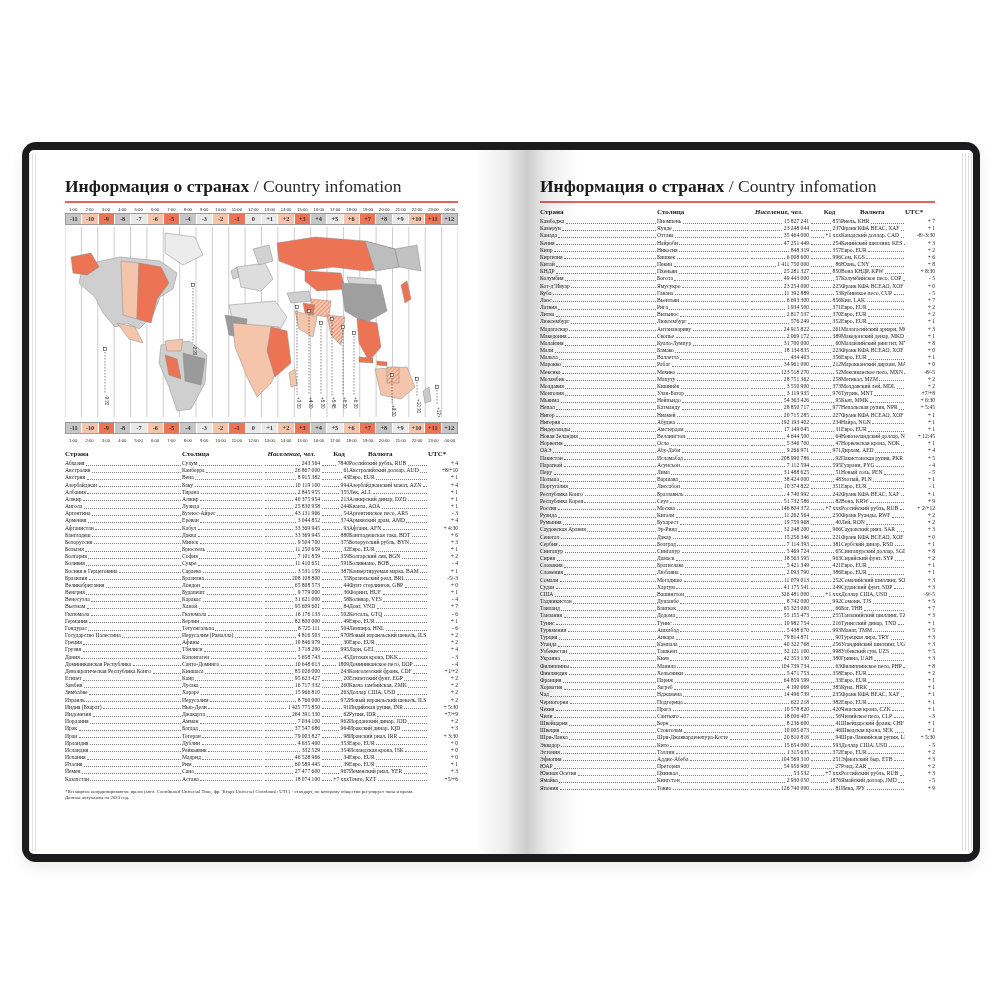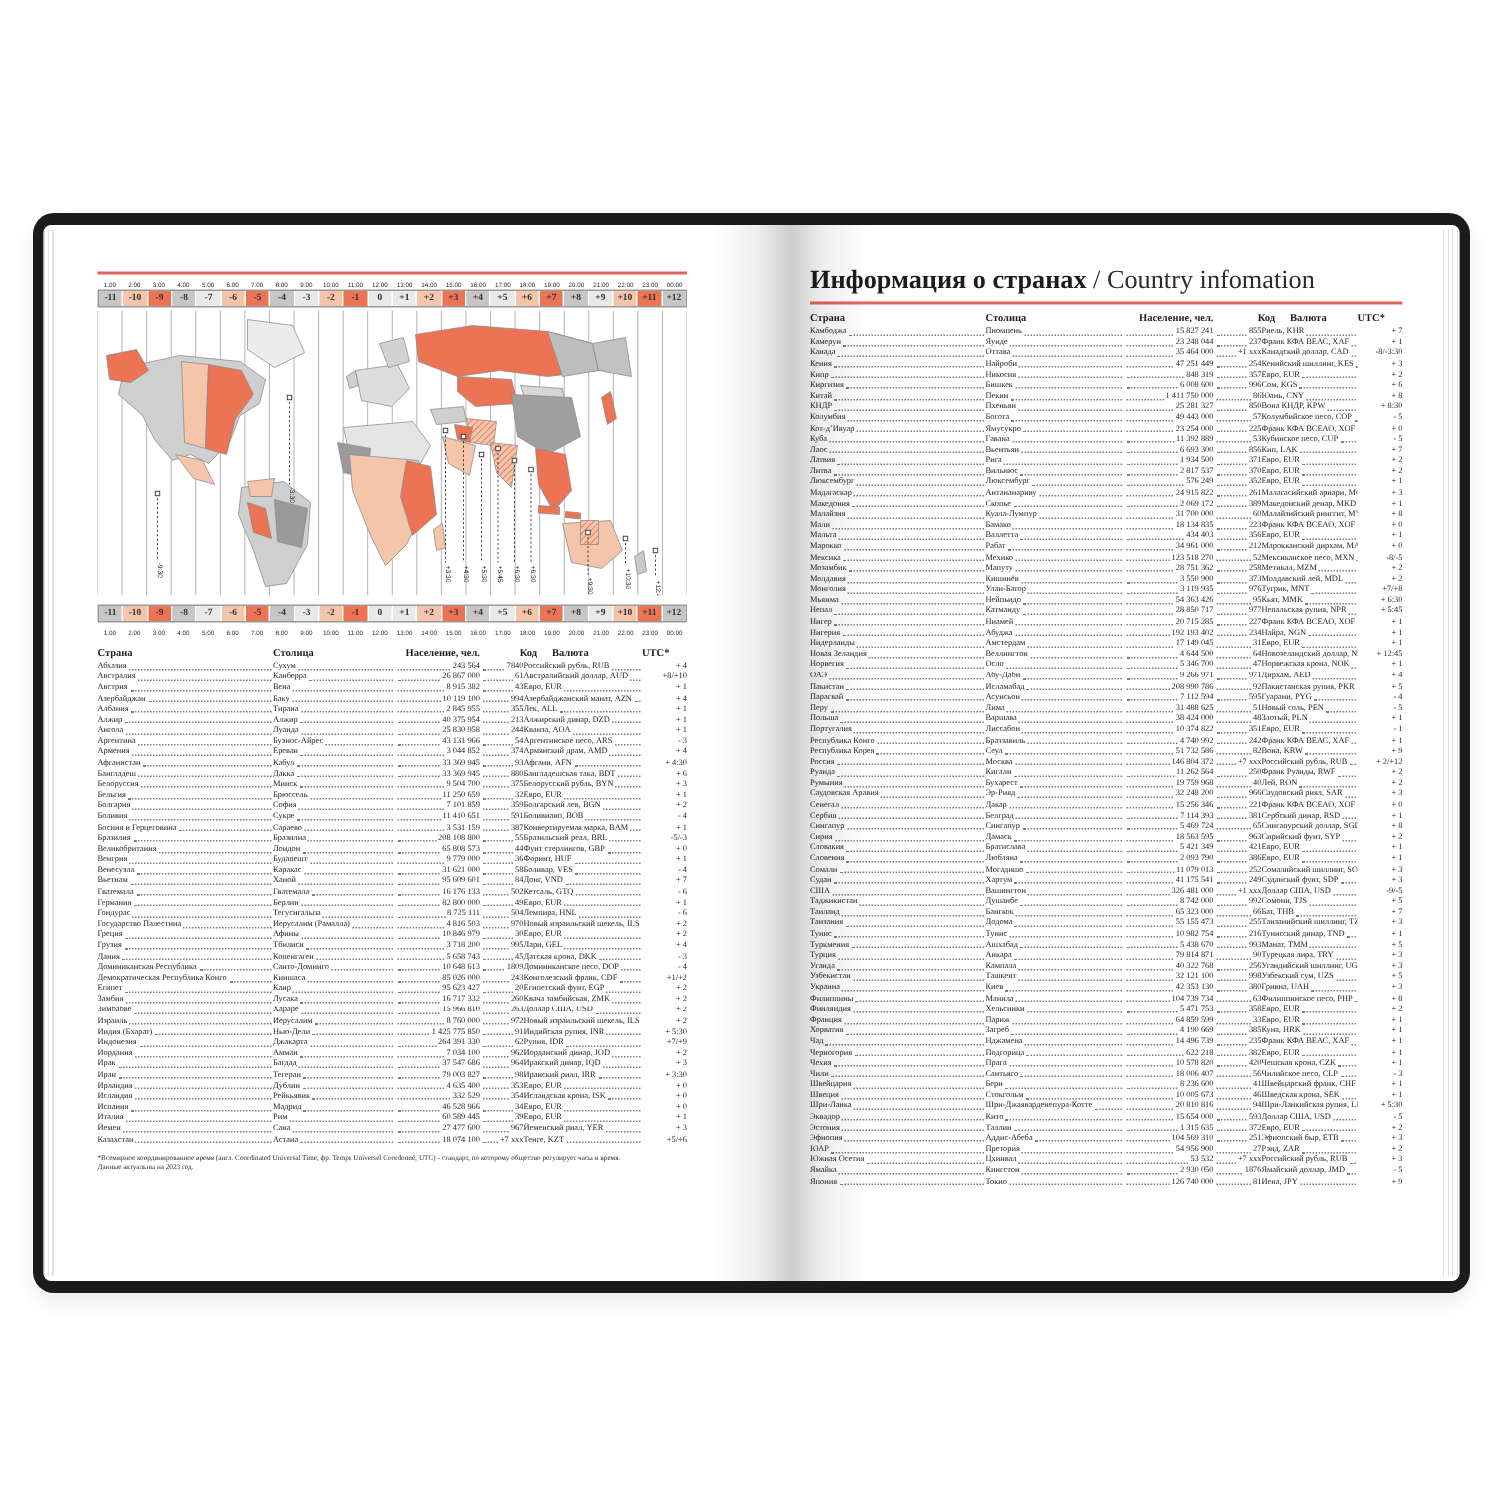--- a/index.html
+++ b/index.html
@@ -29,34 +29,35 @@
   
   .thead{display:flex;font-size:7px;font-weight:bold;margin-top:7px;margin-bottom:2px;}
   .trows{display:block;}
   .trow{display:flex;height:7.18px;font-size:5.6px;line-height:7.18px;}
   .cell{display:flex;align-items:flex-end;overflow:hidden;}
   .cell .txt{white-space:nowrap;line-height:7.18px;}
   .dots{flex:1 1 auto;min-width:2px;border-bottom:1px dotted #808080;margin:0 1.5px 1.6px 1.5px;}
   .c0{width:117px;} .c1{width:81px;} .c2{width:57px;justify-content:flex-end;} .c3{width:29px;justify-content:flex-end;}
   .c4{flex:1;} .c5{width:30px;justify-content:flex-end;}
   .col-right .c1{width:92px;} .col-right .c2{width:60px;} .col-right .c3{width:32px;}
-  .h0{width:117px;} .h1{width:81px;} .h2{width:57px;text-align:right;} .h3{width:38px;text-align:right;}
+  .h0{width:117px;} .h1{width:81px;} .h2{width:57px;text-align:center;font-style:italic;} .h3{width:38px;text-align:center;}
   .h4{flex:1;padding-left:10px;} .h5{width:30px;text-align:left;}
   .col-right .h1{width:92px;} .col-right .h2{width:60px;} .col-right .h3{width:41px;}
   .footnote{margin-top:6px;font-size:4.8px;line-height:6px;color:#2e2e2e;}
   svg text{font-family:"Liberation Sans",sans-serif;}
 </style>
 </head>
 <body>
 
 <div class="book">
   <div class="pages">
     <div class="edge-left"></div>
 
     <div class="col col-left">
+      <div class="title"><span class="ru">Информация о странах</span><span class="en"> / </span><span class="en">Country infomation</span></div>
       <div class="rule"></div>
 
       <div class="times-row" id="times-top">
           <span class="t">1:00</span>
           <span class="t">2:00</span>
           <span class="t">3:00</span>
           <span class="t">4:00</span>
           <span class="t">5:00</span>
           <span class="t">6:00</span>
           <span class="t">7:00</span>

